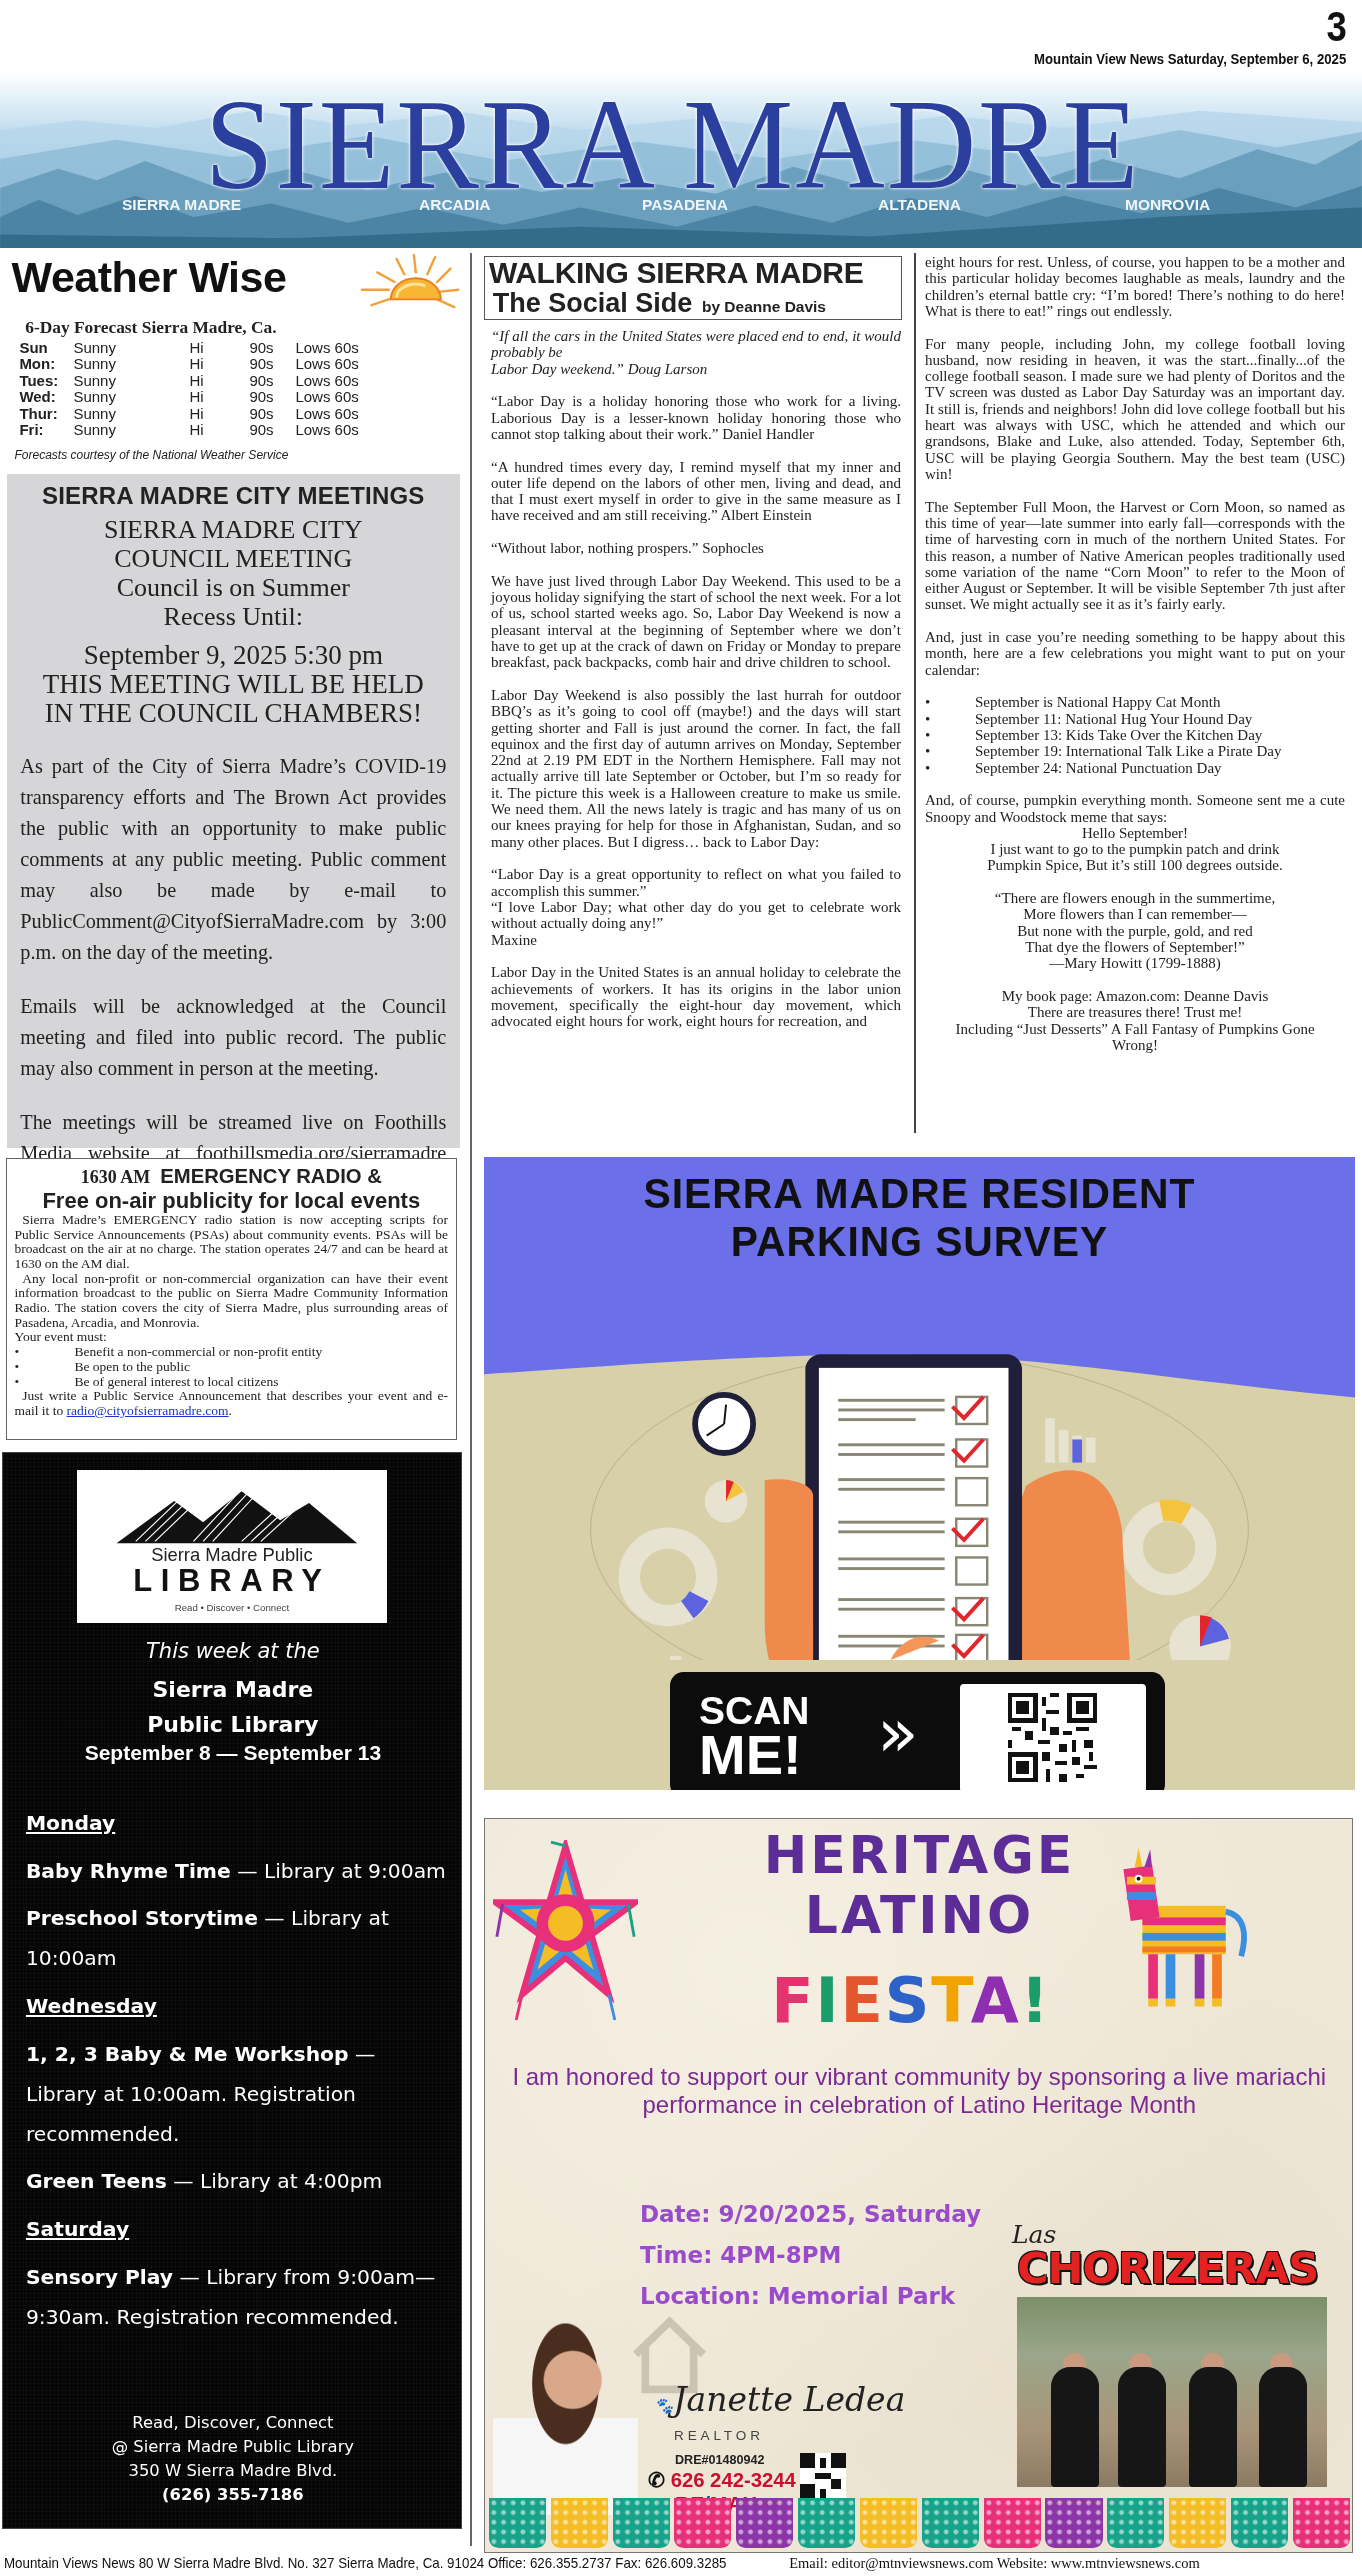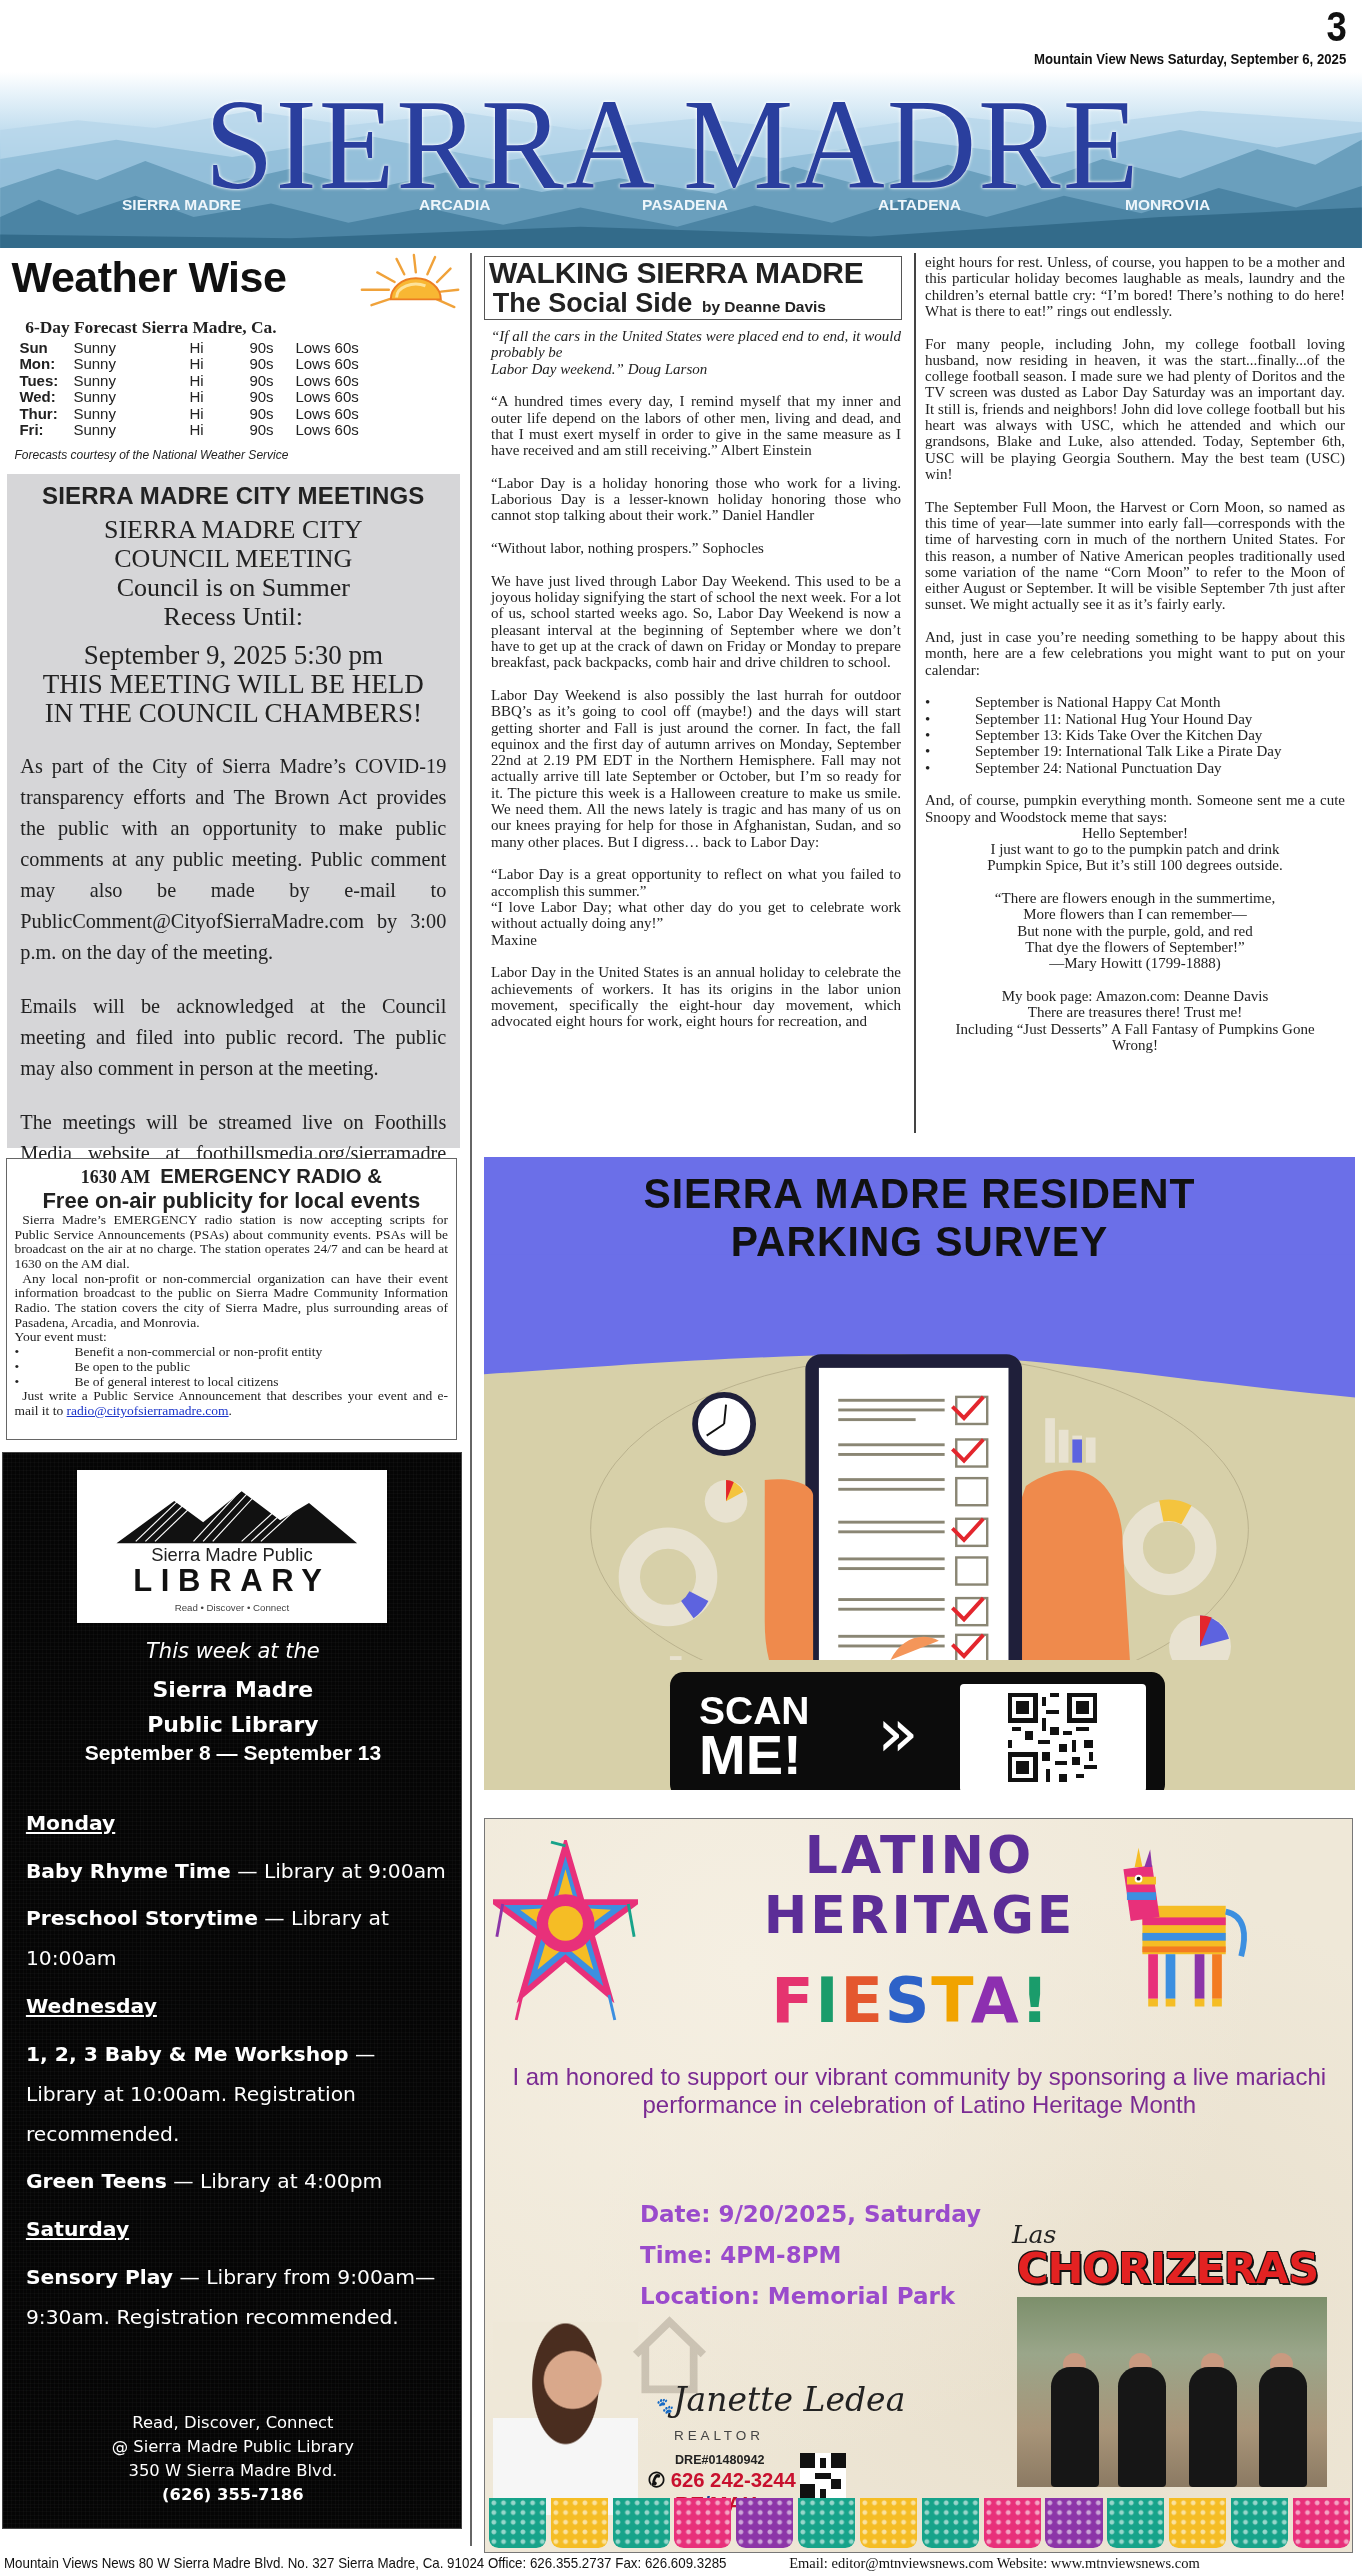--- a/index.html
+++ b/index.html
@@ -304,22 +304,22 @@
 </section>
 
 <div class="article-head">
   <div class="t1">WALKING SIERRA MADRE</div>
   <div class="t2"><span>The Social Side</span><span class="by">by Deanne Davis</span></div>
 </div>
 
 <div class="col" style="left:491px; top:328px; width:410px;">
   <p class="it" style="white-space:pre-line">“If all the cars in the United States were placed end to end, it would probably be
 Labor Day weekend.” Doug Larson</p>
+  <p>“Labor Day is a holiday honoring those who work for a living. Laborious Day is a lesser-known holiday honoring those who cannot stop talking about their work.” Daniel Handler</p>
   <p>“A hundred times every day, I remind myself that my inner and outer life depend on the labors of other men, living and dead, and that I must exert myself in order to give in the same measure as I have received and am still receiving.” Albert Einstein</p>
-  <p>“Labor Day is a holiday honoring those who work for a living. Laborious Day is a lesser-known holiday honoring those who cannot stop talking about their work.” Daniel Handler</p>
   <p>“Without labor, nothing prospers.” Sophocles</p>
   <p>We have just lived through Labor Day Weekend. This used to be a joyous holiday signifying the start of school the next week. For a lot of us, school started weeks ago. So, Labor Day Weekend is now a pleasant interval at the beginning of September where we don’t have to get up at the crack of dawn on Friday or Monday to prepare breakfast, pack backpacks, comb hair and drive children to school.</p>
   <p>Labor Day Weekend is also possibly the last hurrah for outdoor BBQ’s as it’s going to cool off (maybe!) and the days will start getting shorter and Fall is just around the corner. In fact, the fall equinox and the first day of autumn arrives on Monday, September 22nd at 2.19 PM EDT in the Northern Hemisphere. Fall may not actually arrive till late September or October, but I’m so ready for it. The picture this week is a Halloween creature to make us smile. We need them. All the news lately is tragic and has many of us on our knees praying for help for those in Afghanistan, Sudan, and so many other places. But I digress… back to Labor Day:</p>
   <p style="white-space:pre-line">“Labor Day is a great opportunity to reflect on what you failed to accomplish this summer.”
 “I love Labor Day; what other day do you get to celebrate work without actually doing any!”
 Maxine</p>
   <p class="tight">Labor Day in the United States is an annual holiday to celebrate the achievements of workers. It has its origins in the labor union movement, specifically the eight-hour day movement, which advocated eight hours for work, eight hours for recreation, and</p>
 </div>
 
 <div class="col" style="left:925px; top:254px; width:420px;">
@@ -540,22 +540,22 @@
       </g>
     <g fill="#f5bd25">
         <rect x="26" y="166" width="10" height="8"></rect>
         <rect x="44" y="166" width="10" height="8"></rect>
         <rect x="74" y="166" width="10" height="8"></rect>
         <rect x="92" y="166" width="10" height="8"></rect>
       </g>
     <path d="M106 76 C 126 80, 128 100, 122 122" stroke="#3c8fe0" stroke-width="6" fill="none"></path>
   </svg>
   <div class="h1">
+    <div>HERITAGE</div>
     <div>LATINO</div>
-    <div>HERITAGE</div>
   </div>
   <div class="fiesta">
     <span>F</span><span>I</span><span>E</span><span>S</span><span>T</span><span>A</span><span style="color:#1a9c6b">!</span>
   </div>
   <div class="honor">I am honored to support our vibrant community by sponsoring a live mariachi performance in celebration of Latino Heritage Month</div>
   <div class="info">
     <div>Date: 9/20/2025, Saturday</div>
     <div>Time: 4PM-8PM</div>
     <div>Location: Memorial Park</div>
   </div>

